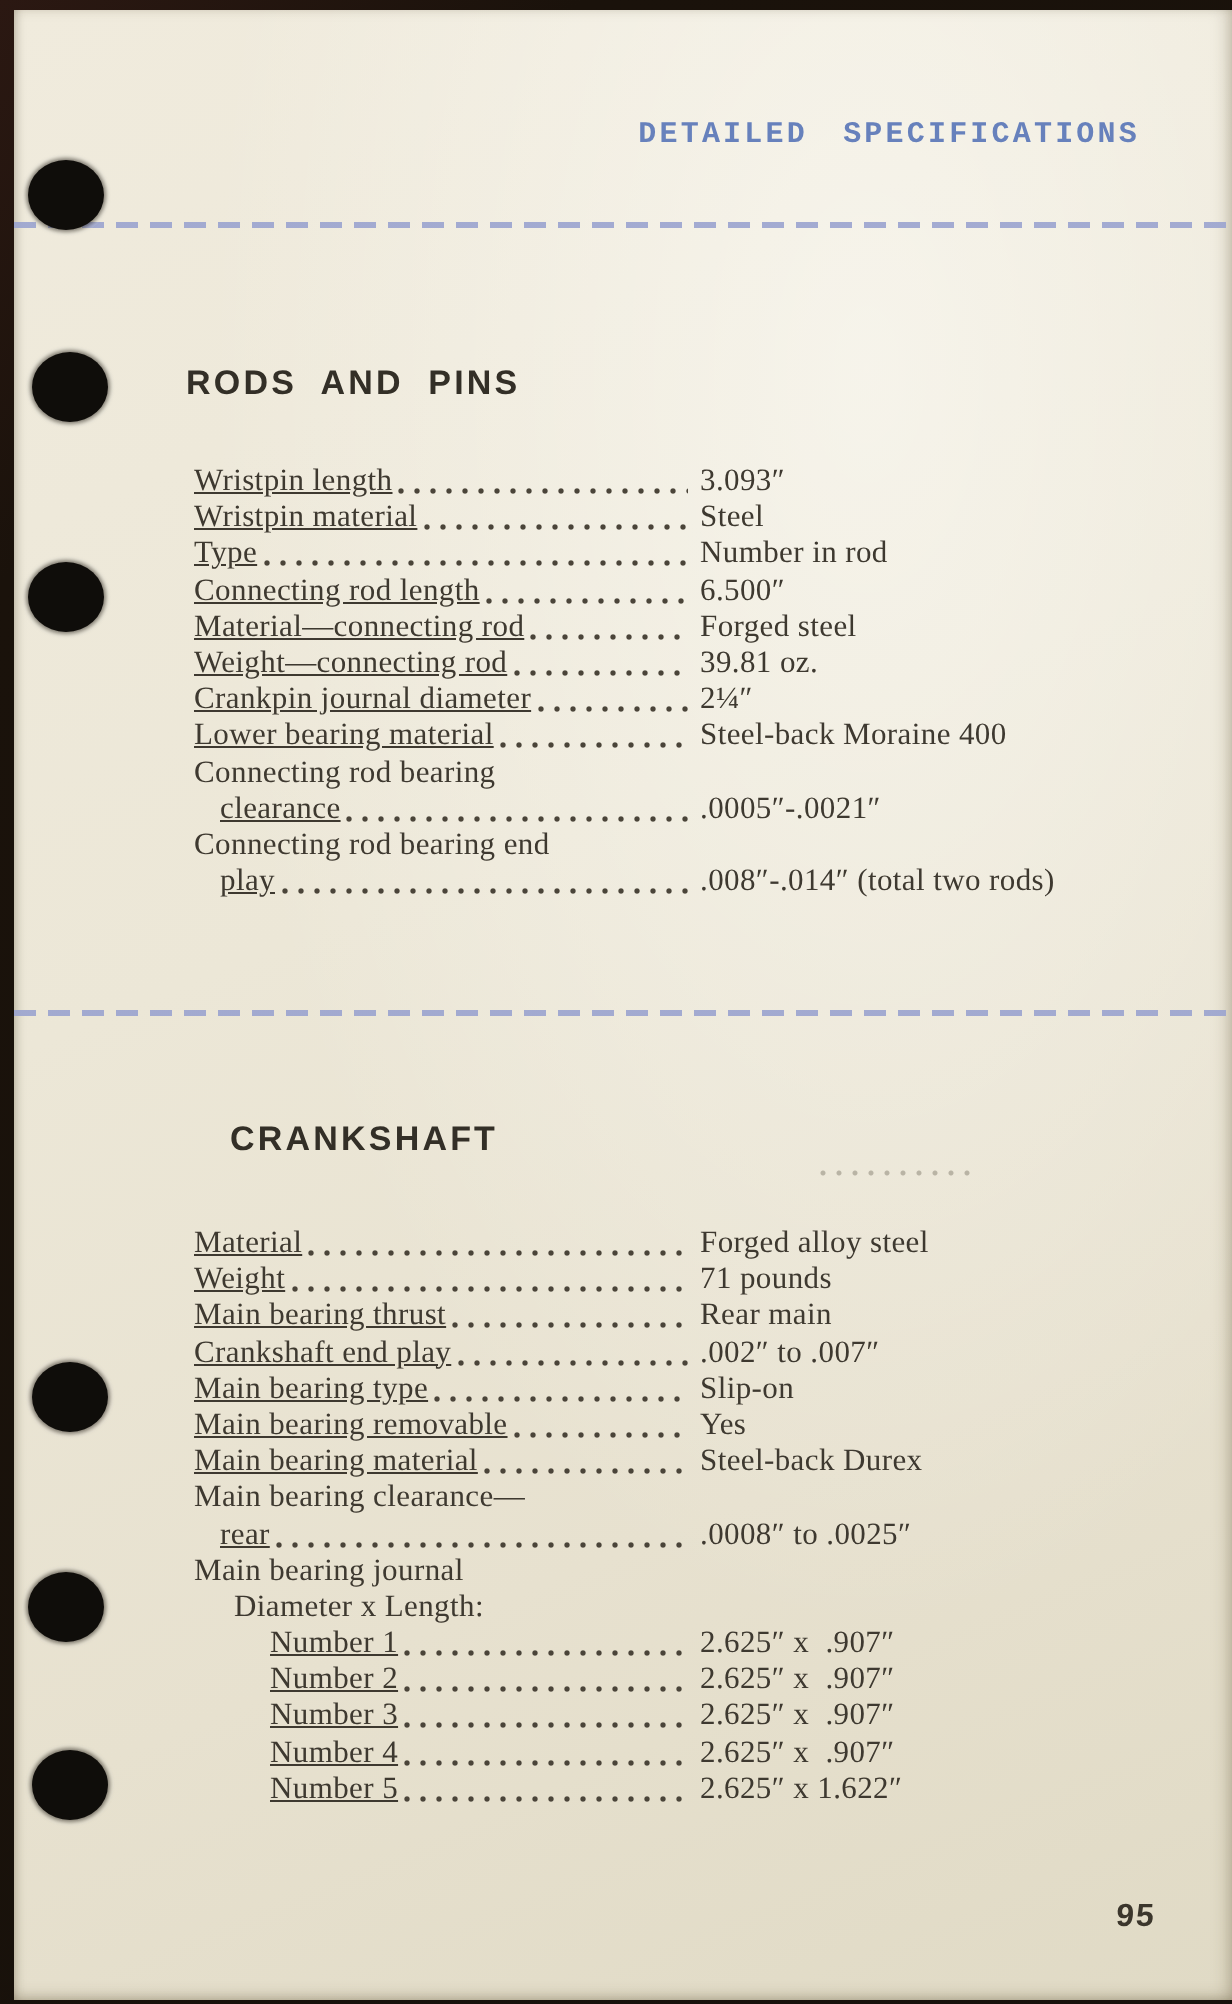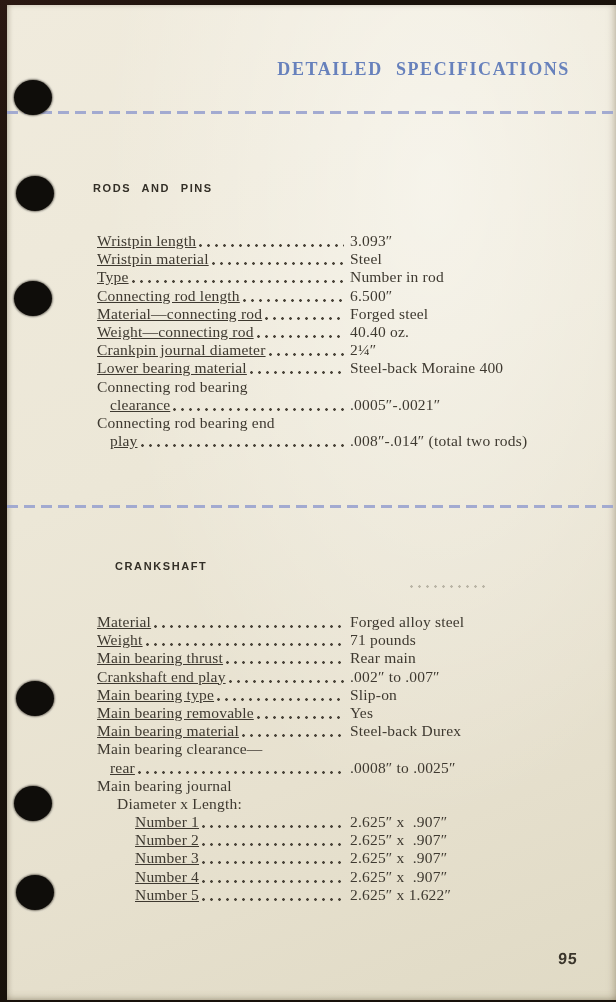--- a/index.html
+++ b/index.html
@@ -12,37 +12,37 @@
   }
   .paper {
     position: absolute; left: 7px; top: 5px; right: 0; bottom: 2px;
     background:
       radial-gradient(ellipse at 70% 18%, rgba(255,255,252,0.5) 0%, rgba(255,255,252,0) 55%),
       linear-gradient(158deg, #f0ebdd 0%, #ece7d7 42%, #e7e1cf 72%, #e0dac5 100%);
     box-shadow: inset -5px 0 9px -4px rgba(90,75,45,0.35), inset 0 -5px 8px -4px rgba(90,75,45,0.30), inset 3px 0 6px -3px rgba(60,45,25,0.35);
   }
   .hdr {
     position: absolute; top: 54px; right: 46px;
-    font-family: Liberation Serif, serif;
-    font-size: 18px; font-weight: bold;
+    font-family: Liberation Mono, monospace;
+    font-size: 15px; font-weight: bold;
     letter-spacing: 1.6px; word-spacing: 7px;
     color: #6781bc;
     margin-left: 16px;
   }
   .dashline {
     position: absolute; left: 0; right: 0; height: 3px;
     background-image: repeating-linear-gradient(90deg, #9aa3cf 0 11px, rgba(0,0,0,0) 11px 17px);
     opacity: 0.9;
   }
   .dash-top { top: 106px; }
   .dash-mid { top: 500px; }
   .sec-title {
     position: absolute; left: 86px;
     font-family: "Liberation Sans", sans-serif;
-    font-size: 11px; font-weight: bold;
+    font-size: 17px; font-weight: bold;
     letter-spacing: 1.6px; word-spacing: 6px;
     color: #332f27;
   }
   .sec-title-1 { top: 177px; }
   .sec-title-2 { top: 555px; margin-left: 22px; }
   .rows { position: absolute; left: 90px; width: 480px; color: #3e3930; }
   .rows-1 { top: 227px; }
   .rows-2 { top: 608px; }
   .line { display: flex; align-items: baseline; height: 18.2px; font-size: 15.5px; letter-spacing: 0.2px; }
   .left { display: flex; align-items: baseline; width: 253px; flex: 0 0 253px; text-decoration: underline; }
@@ -120,21 +120,21 @@
           <span class="lbl">Material—connecting rod</span>
           <span class="leader"></span>
         </span>
         <span class="val">Forged steel</span>
       </div>
     <div class="line">
         <span class="left">
           <span class="lbl">Weight—connecting rod</span>
           <span class="leader"></span>
         </span>
-        <span class="val">40.40 oz.</span>
+        <span class="val">39.81 oz.</span>
       </div>
     <div class="line">
         <span class="left">
           <span class="lbl">Crankpin journal diameter</span>
           <span class="leader"></span>
         </span>
         <span class="val">2¼″</span>
       </div>
     <div class="line">
         <span class="left">

